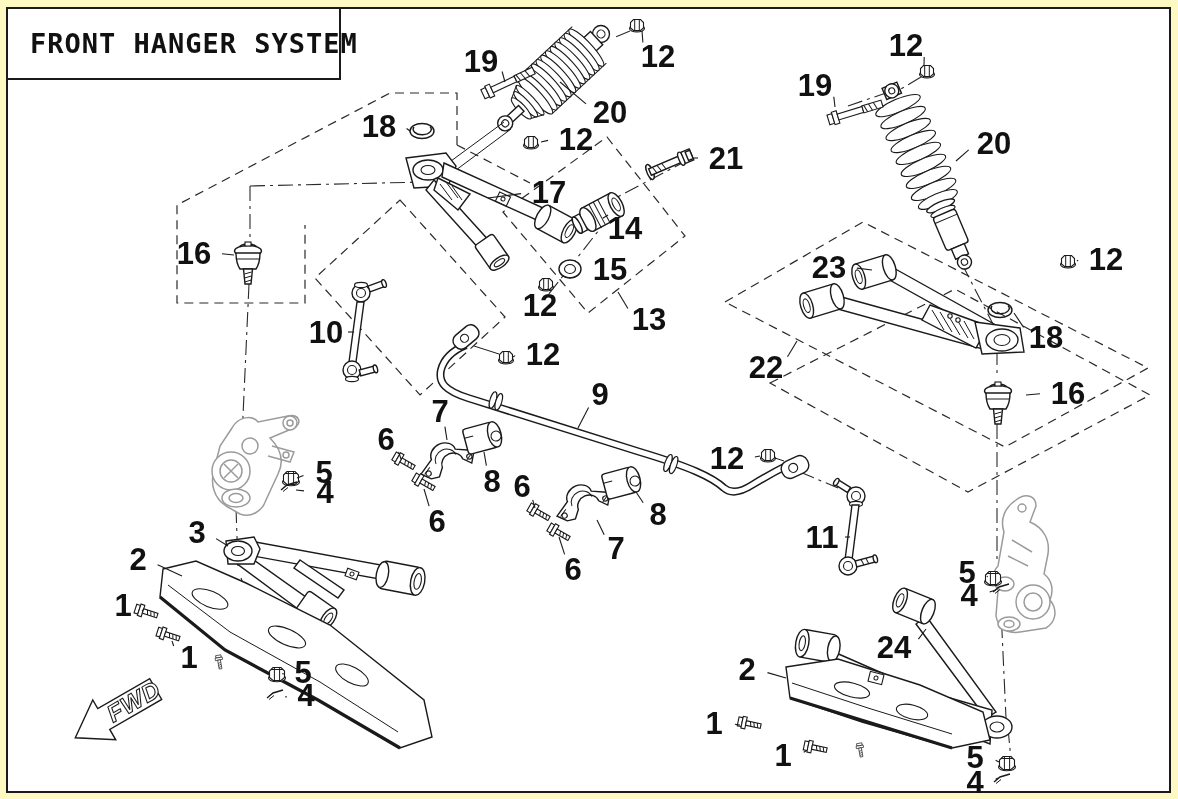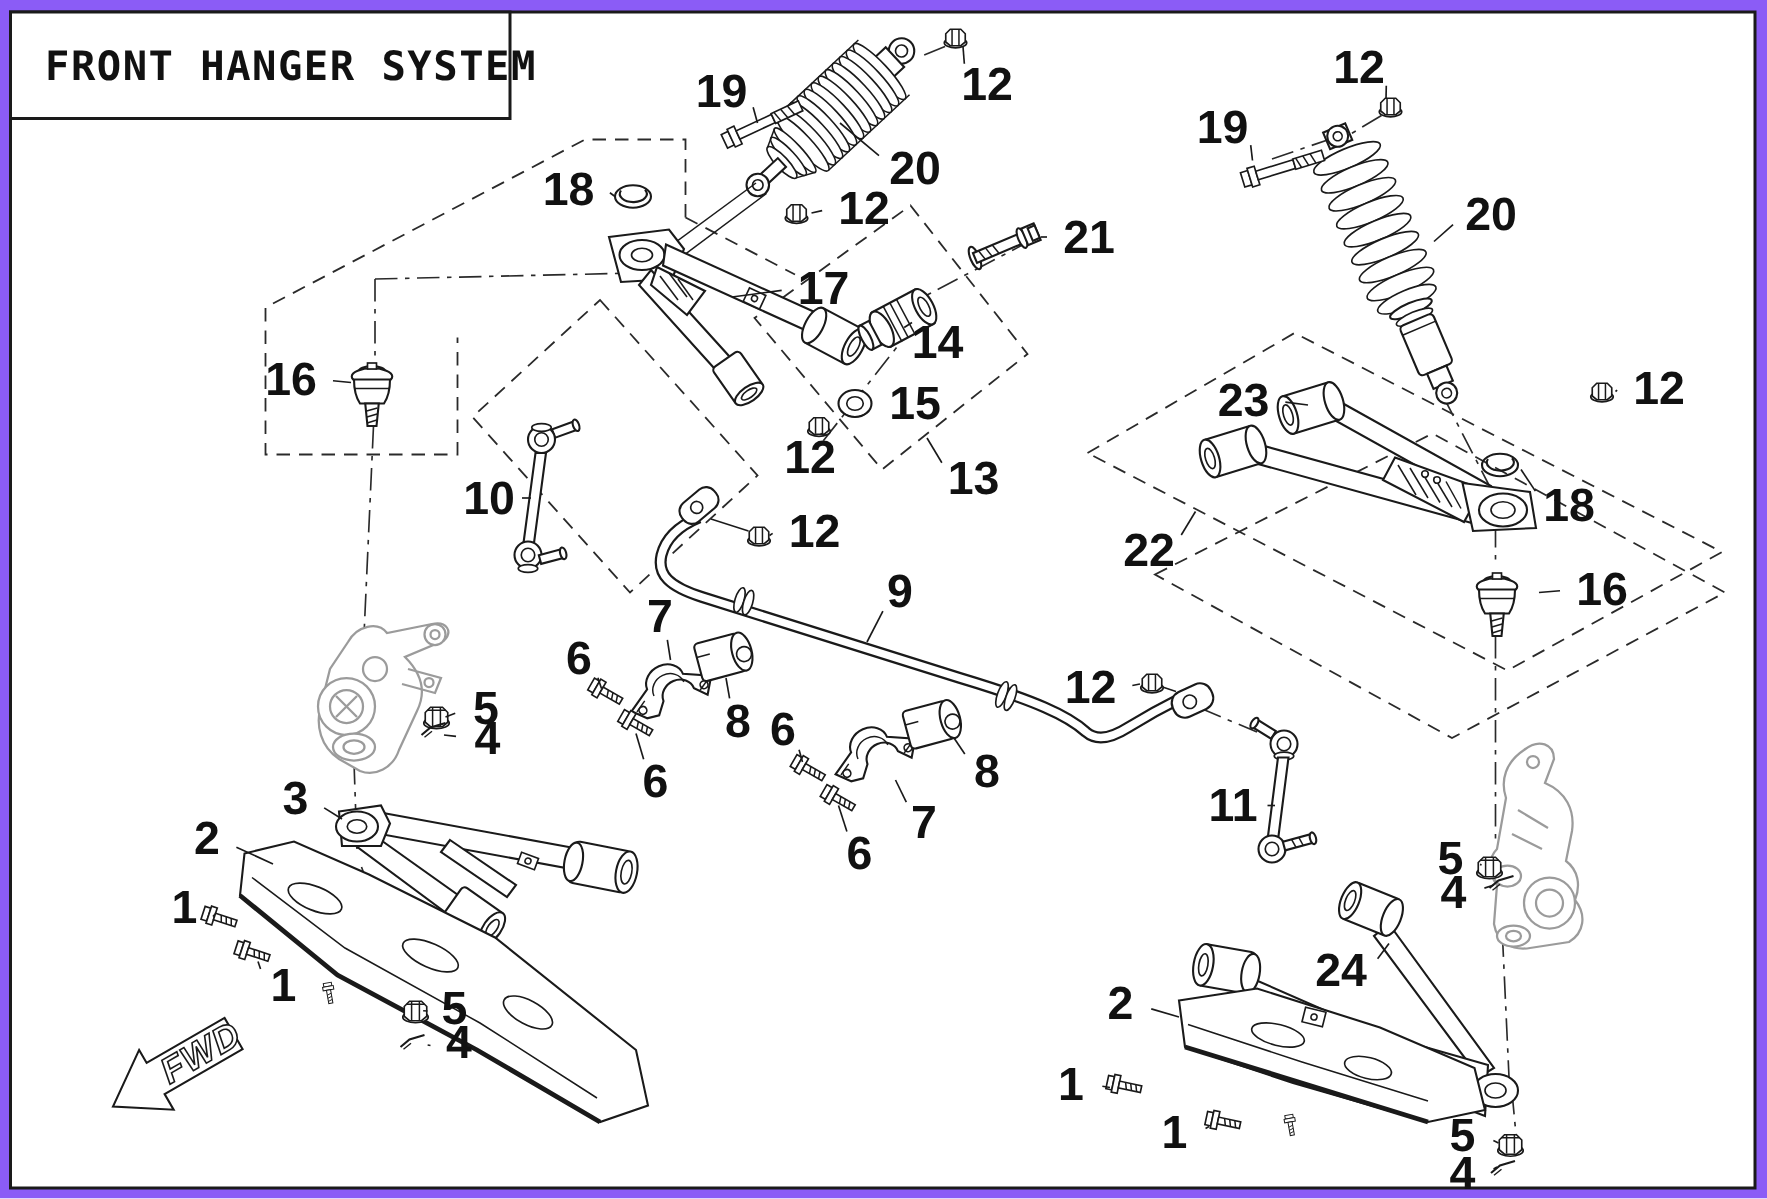--- a/index.html
+++ b/index.html
@@ -1,16 +1,16 @@
 <!DOCTYPE html>
 <html><head>
 <meta charset="utf-8">
 <style>
   html,body{margin:0;padding:0;background:#fff;}
-  #stage{position:relative;width:1178px;height:799px;background:#8b5cf6;overflow:hidden;
+  #stage{position:relative;width:1178px;height:799px;background:#fef9c3;overflow:hidden;
          font-family:"Liberation Sans",sans-serif;}
   svg{position:absolute;left:0;top:0;}
   .ln{stroke:#1a1a1a;fill:none;stroke-width:1.4;}
   .pt{stroke:#1a1a1a;fill:#ffffff;stroke-width:1.4;}
   .ptn{stroke:#1a1a1a;fill:#ffffff;stroke-width:1.1;}
   .thin{stroke:#1a1a1a;fill:none;stroke-width:1;}
   .dashbox{stroke:#2a2a2a;fill:none;stroke-width:1.2;stroke-dasharray:9 6;}
   .cline{stroke:#2a2a2a;fill:none;stroke-width:1.1;stroke-dasharray:15 5 3 5;}
   .gray{stroke:#9b9b9b;fill:#ffffff;stroke-width:1.5;}
   .grayln{stroke:#9b9b9b;fill:none;stroke-width:1.5;}

